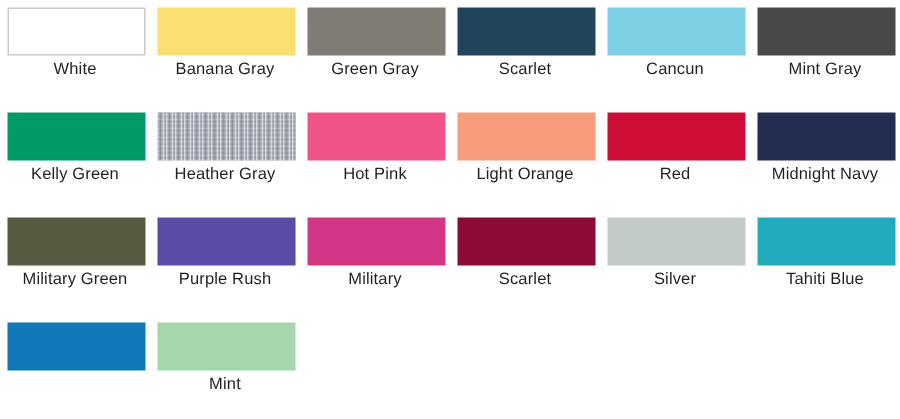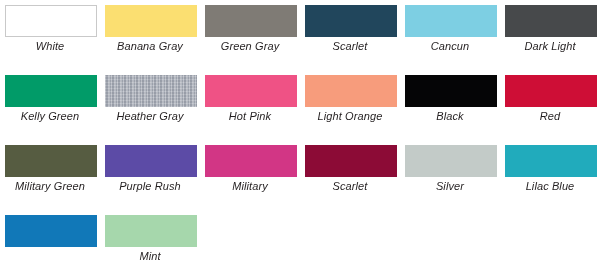--- a/index.html
+++ b/index.html
@@ -14,21 +14,20 @@
     font-family: "Liberation Sans", sans-serif;
   }
 
   #swatch-grid {
     display: grid;
     grid-template-columns: repeat(6, 100px);
     grid-template-rows: repeat(4, 70px);
     width: 600px;
     height: 280px;
     box-sizing: border-box;
-    font-style: italic;
   }
 
   .swatch-cell {
     position: relative;
     width: 100px;
     height: 70px;
     box-sizing: border-box;
   }
 
   .swatch-chip {
@@ -98,45 +97,45 @@
     <div class="swatch-cell">
       <div class="swatch-chip" title="Indigo" style="background-color: rgb(33, 70, 92);"></div>
       <div class="swatch-label">Scarlet</div>
     </div>
     <div class="swatch-cell">
       <div class="swatch-chip" title="Cancun" style="background-color: rgb(125, 207, 227);"></div>
       <div class="swatch-label">Cancun</div>
     </div>
     <div class="swatch-cell">
       <div class="swatch-chip" title="Dark Gray" style="background-color: rgb(71, 73, 75);"></div>
-      <div class="swatch-label">Dark Light</div>
+      <div class="swatch-label">Mint Gray</div>
     </div>
     <div class="swatch-cell">
       <div class="swatch-chip" title="Kelly Green" style="background-color: rgb(1, 155, 104);"></div>
       <div class="swatch-label">Kelly Green</div>
     </div>
     <div class="swatch-cell">
       <div class="swatch-chip heathered" title="Heather Gray" style="background-color: rgb(169, 174, 184);"></div>
       <div class="swatch-label">Heather Gray</div>
     </div>
     <div class="swatch-cell">
       <div class="swatch-chip" title="Hot Pink" style="background-color: rgb(239, 82, 133);"></div>
       <div class="swatch-label">Hot Pink</div>
     </div>
     <div class="swatch-cell">
       <div class="swatch-chip" title="Light Orange" style="background-color: rgb(247, 156, 124);"></div>
       <div class="swatch-label">Light Orange</div>
     </div>
     <div class="swatch-cell">
-      <div class="swatch-chip" title="Black" style="background-color: rgb(5, 5, 6);"></div>
-      <div class="swatch-label">Black</div>
+      <div class="swatch-chip" title="Red" style="background-color: rgb(206, 14, 54);"></div>
+      <div class="swatch-label">Red</div>
     </div>
     <div class="swatch-cell">
-      <div class="swatch-chip" title="Red" style="background-color: rgb(206, 14, 54);"></div>
-      <div class="swatch-label">Red</div>
+      <div class="swatch-chip" title="Midnight Navy" style="background-color: rgb(35, 44, 81);"></div>
+      <div class="swatch-label">Midnight Navy</div>
     </div>
     <div class="swatch-cell">
       <div class="swatch-chip" title="Military Green" style="background-color: rgb(86, 92, 65);"></div>
       <div class="swatch-label">Military Green</div>
     </div>
     <div class="swatch-cell">
       <div class="swatch-chip" title="Purple Rush" style="background-color: rgb(92, 75, 166);"></div>
       <div class="swatch-label">Purple Rush</div>
     </div>
     <div class="swatch-cell">
@@ -146,21 +145,21 @@
     <div class="swatch-cell">
       <div class="swatch-chip" title="Scarlet" style="background-color: rgb(140, 11, 54);"></div>
       <div class="swatch-label">Scarlet</div>
     </div>
     <div class="swatch-cell">
       <div class="swatch-chip" title="Silver" style="background-color: rgb(195, 203, 200);"></div>
       <div class="swatch-label">Silver</div>
     </div>
     <div class="swatch-cell">
       <div class="swatch-chip" title="Tahiti Blue" style="background-color: rgb(33, 171, 188);"></div>
-      <div class="swatch-label">Lilac Blue</div>
+      <div class="swatch-label">Tahiti Blue</div>
     </div>
     <div class="swatch-cell">
       <div class="swatch-chip" title="Turquoise" style="background-color: rgb(17, 120, 184);"></div>
     </div>
     <div class="swatch-cell">
       <div class="swatch-chip" title="Mint" style="background-color: rgb(166, 215, 172);"></div>
       <div class="swatch-label">Mint</div>
     </div>
     <div class="swatch-cell"></div>
   </div>

